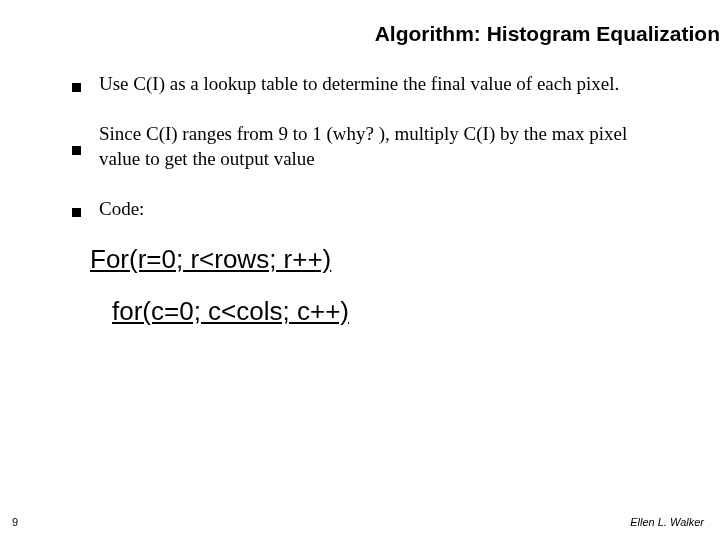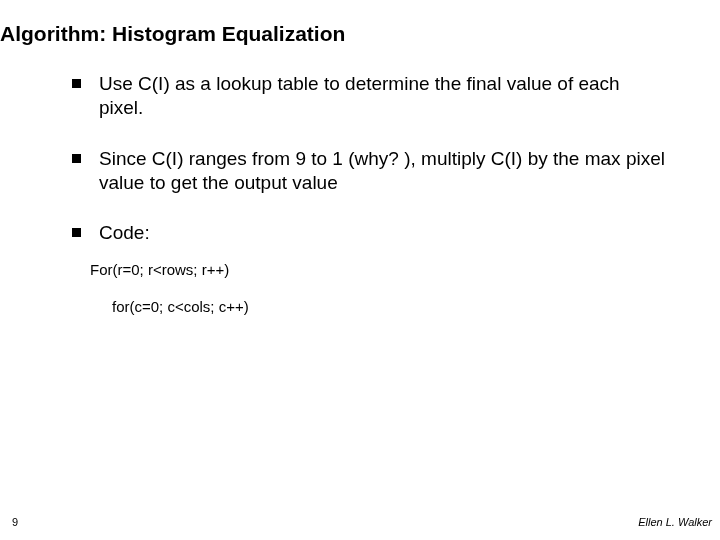--- a/index.html
+++ b/index.html
@@ -13,64 +13,66 @@
     position: relative;
     overflow: hidden;
   }
   .slide {
     width: 720px;
     height: 540px;
     position: relative;
     box-sizing: border-box;
   }
   .title {
-    text-align: left;
+    text-align: right;
     font-weight: bold;
     font-size: 21px;
     padding-top: 22px;
     padding-bottom: 8px;
   }
   .content {
     padding: 18px 52px 0 72px;
     font-size: 19px;
     line-height: 1.28;
   }
   .bullet-row {
     display: flex;
-    align-items: flex-start;
+    align-items: center;
     margin-bottom: 26px;
+    font-family: Liberation Serif, serif;
   }
   .bullet-sq {
     width: 9px;
     height: 9px;
     background: #000;
     flex: 0 0 auto;
     margin-top: 7px;
     margin-right: 18px;
   }
   .bullet-text {
     flex: 1 1 auto;
   }
   .code-block {
     padding-left: 18px;
-    font-size: 15px;
+    font-size: 26px;
     line-height: 1.3;
+    text-decoration: underline;
   }
   .code-line-1 { margin-bottom: 18px; }
   .code-line-2 { padding-left: 22px; margin-bottom: 23px; }
   .code-line-3 { padding-left: 54px; }
   .page-num {
     position: absolute;
     left: 12px;
     bottom: 12px;
     font-size: 11px;
   }
   .author {
     position: absolute;
-    right: 8px;
+    right: 16px;
     bottom: 12px;
     font-size: 11px;
     font-style: italic;
   }
 </style>
 </head>
 <body>
 
 <div class="slide">
 
@@ -81,21 +83,21 @@
     <div class="bullet-row">
       <div class="bullet-sq"></div>
       <div class="bullet-text">Use C(I) as a lookup table to determine the final value of each pixel.</div>
     </div>
 
     <div class="bullet-row">
       <div class="bullet-sq"></div>
       <div class="bullet-text">Since C(I) ranges from 9 to 1 (why? ), multiply C(I) by the max pixel value to get the output value</div>
     </div>
 
-    <div class="bullet-row" style="margin-bottom:14px">
+    <div class="bullet-row" style="margin-bottom:22px">
       <div class="bullet-sq"></div>
       <div class="bullet-text">Code:</div>
     </div>
 
     <div class="code-block">
       <div class="code-line-1">For(r=0; r&lt;rows; r++)</div>
       <div class="code-line-2">for(c=0; c&lt;cols; c++)</div>
     </div>
 
   </div>

